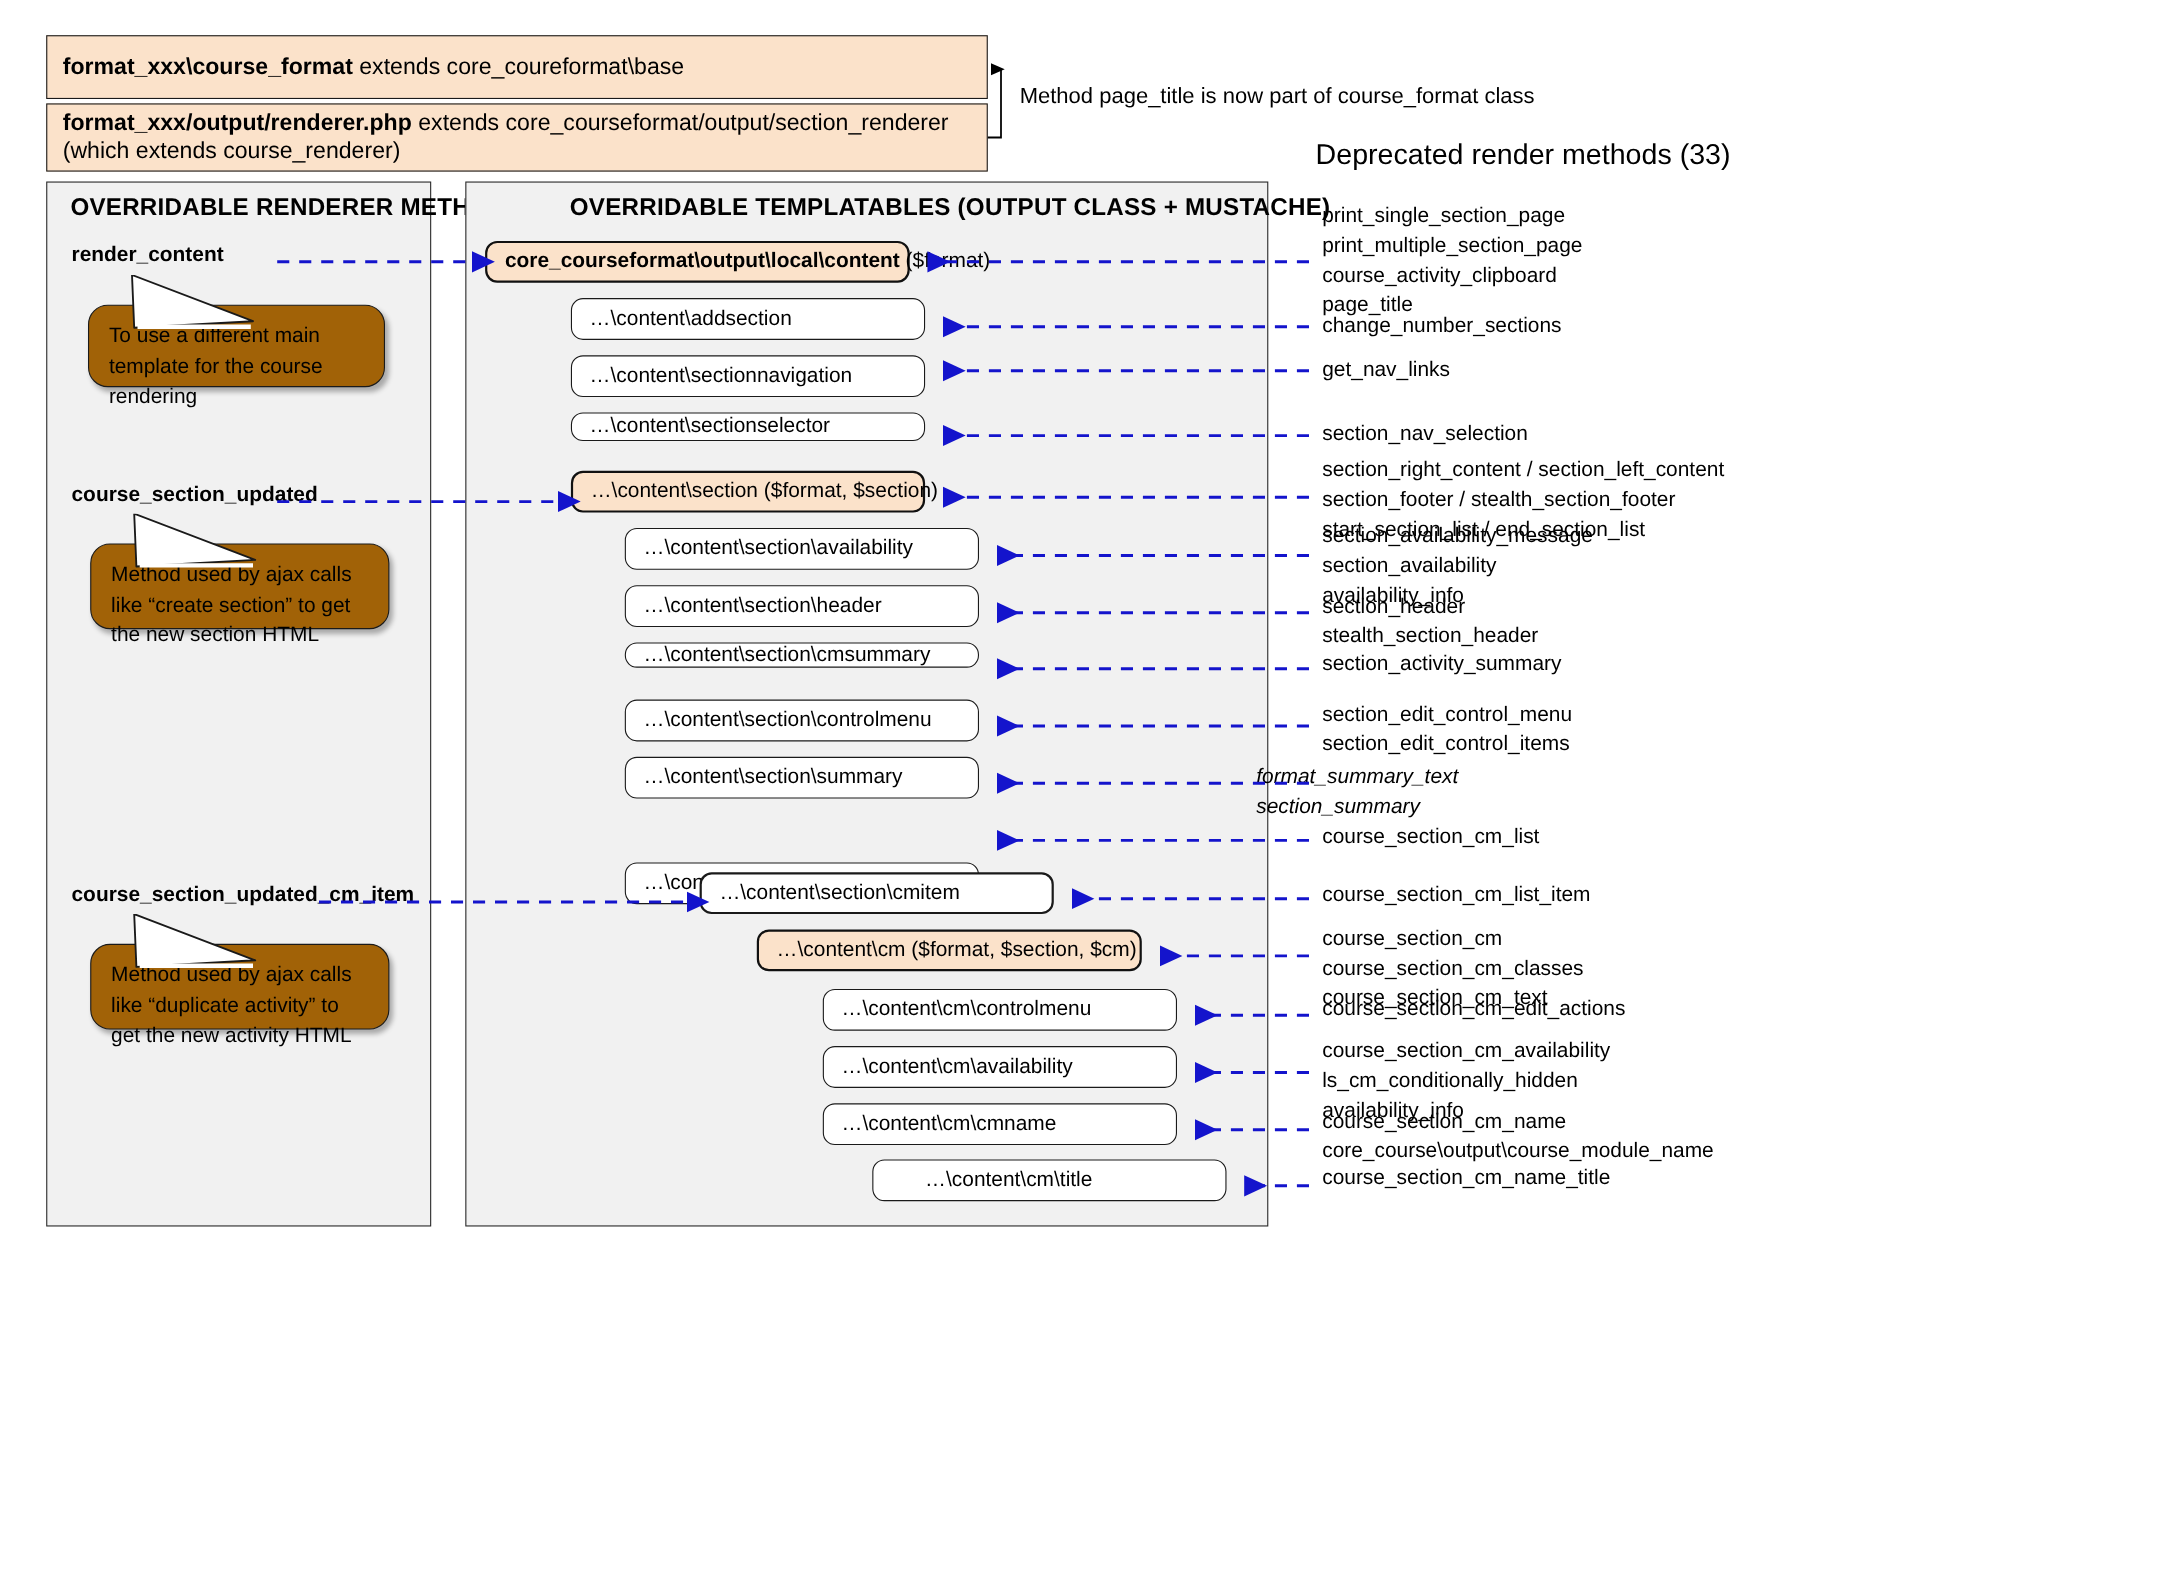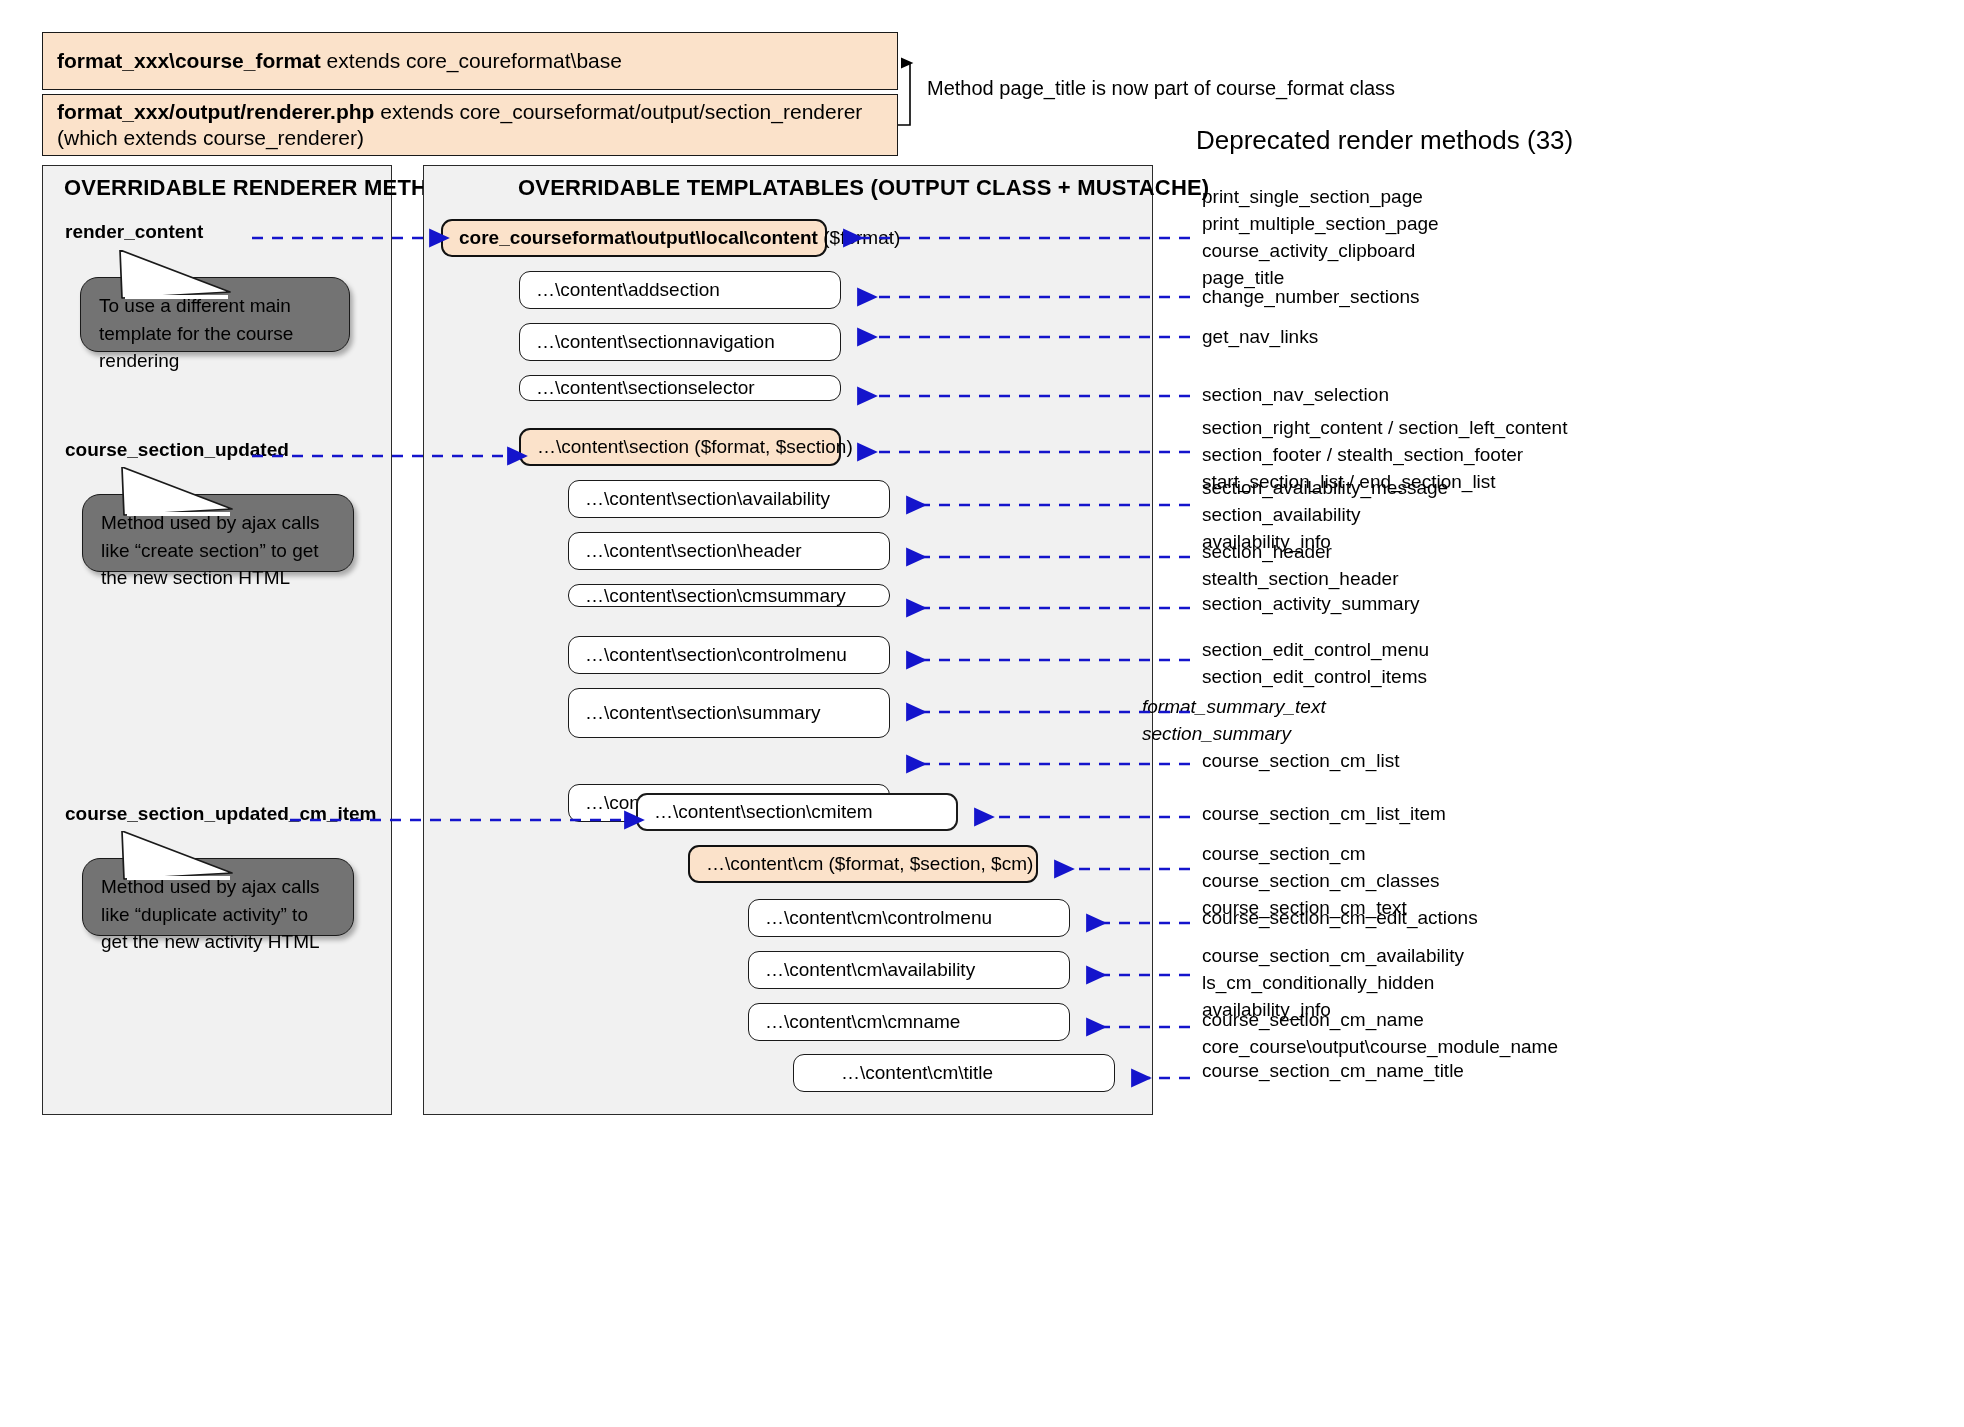--- a/index.html
+++ b/index.html
@@ -55,21 +55,21 @@
 
   
   .method-label {
     font-size: 19px;
     font-weight: bold;
     white-space: nowrap;
   }
 
   
   .callout {
-    background: #737373;
+    background: #a16207;
     border: 1.7px solid #1a1a1a;
     border-radius: 18px;
     box-sizing: border-box;
     padding: 14px 18px;
     font-size: 19px;
     line-height: 1.45;
     box-shadow: 3px 4px 5px rgba(0,0,0,0.30);
   }
   .callout-tail { pointer-events: none; }
 
@@ -165,21 +165,21 @@
 </div>
 
 <div class="abs tbox" style="left:568px; top:584px; width:322px; height:23px;">
   <span>…\content\section\cmsummary</span>
 </div>
 
 <div class="abs tbox" style="left:568px; top:636px; width:322px; height:38px;">
   <span>…\content\section\controlmenu</span>
 </div>
 
-<div class="abs tbox" style="left:568px; top:688px; width:322px; height:50px;">
+<div class="abs tbox" style="left:568px; top:688px; width:322px; height:38px;">
   <span>…\content\section\summary</span>
 </div>
 
 <div class="abs tbox" style="left:568px; top:740px; width:322px; height:38px;margin-top:44px;">
   <span>…\content\section\cmlist</span>
 </div>
 
 <div class="abs tbox thick" style="left:636px; top:793px; width:322px; height:38px;">
   <span>…\content\section\cmitem</span>
 </div>

